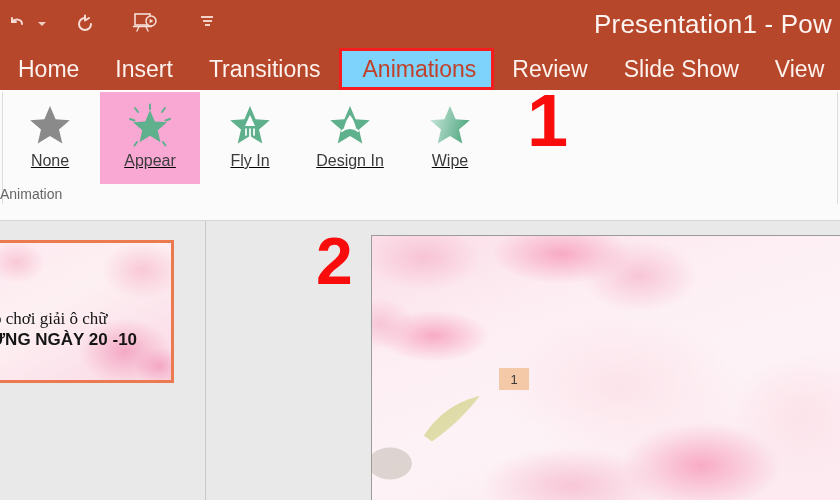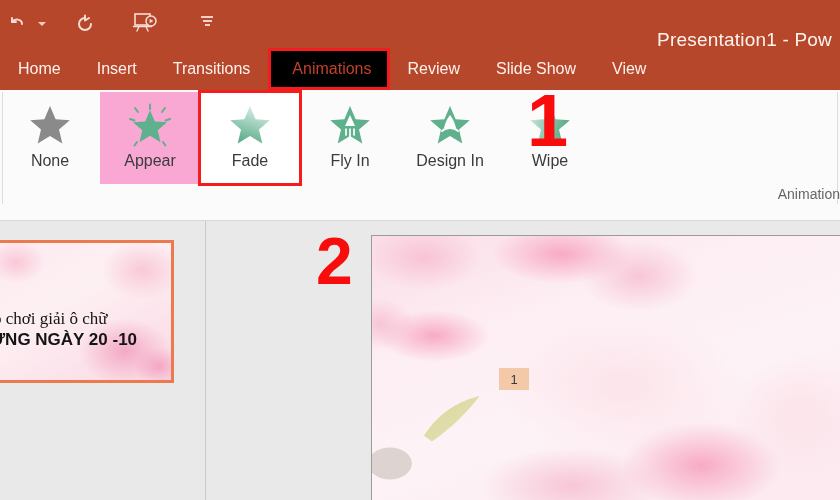--- a/index.html
+++ b/index.html
@@ -72,25 +72,25 @@
     height: 2px;
     background: #f3d3c7;
     margin-bottom: 2px;
   }
   .qat-more .bars i:nth-child(2) { width: 9px; margin-left: 1.5px; }
   .qat-more .bars i:nth-child(3) { width: 5px; margin-left: 3.5px; }
   .qat-more .bars i:nth-child(1) { width: 12px; }
 
   .doc-title {
     position: absolute;
-    right: 8px; top: 16px;
+    right: 8px; top: 0;
     height: 48px;
     line-height: 48px;
     color: #fdf4f1;
-    font-size: 19px;
+    font-size: 26px;
     letter-spacing: .2px;
     white-space: nowrap;
   }
 
   
   .tabstrip {
     position: absolute;
     left: 0; top: 48px;
     width: 840px; height: 42px;
     background: #b7472a;
@@ -100,27 +100,27 @@
     left: 0; top: 0;
     height: 42px;
     display: flex;
     align-items: stretch;
   }
   .tab {
     display: flex;
     align-items: center;
     justify-content: center;
     color: #fdf2ee;
-    font-size: 16px;
+    font-size: 23px;
     padding: 0 18px;
     white-space: nowrap;
     position: relative;
   }
   .tab.active {
-    background: #000000;
+    background: #7dd3fc;
     color: #c0402a;
     padding-left: 24px;
   }
   .tab.boxed {
     outline: 3px solid #f41c1c;
     outline-offset: -3px;
     z-index: 3;
   }
 
   
@@ -130,20 +130,21 @@
     width: 840px; height: 130px;
     background: #fbfbfb;
     border-bottom: 1px solid #d6d6d6;
   }
   .gallery {
     position: absolute;
     left: 0; top: 2px;
     width: 840px; height: 92px;
     display: flex;
     align-items: stretch;
+    text-decoration: underline;
   }
   .anim-item {
     width: 100px;
     display: flex;
     flex-direction: column;
     align-items: center;
     justify-content: flex-start;
     padding-top: 8px;
     position: relative;
     background: transparent;
@@ -164,21 +165,21 @@
   .anim-label {
     font-size: 16px;
     color: #3b3b3b;
     margin-top: 2px;
     white-space: nowrap;
   }
   .group-label {
     position: absolute;
     left: 0; top: 96px;
     width: 840px;
-    text-align: right;
+    text-align: left;
     font-size: 14px;
     color: #666666;
   }
   .group-sep {
     position: absolute;
     top: 2px;
     width: 1px;
     height: 112px;
     background: #dcdcdc;
   }
@@ -353,34 +354,20 @@
               <path d="M3 17 L7.5 18.5"></path>
               <path d="M43 17 L38.5 18.5"></path>
               <path d="M10 40 L7.5 43.5"></path>
               <path d="M36 40 L38.5 43.5"></path>
             </g>
           </svg>
         </div>
         <div class="anim-label">Appear</div>
       </div>
 
-      <div class="anim-item boxed">
-        <div class="anim-star">
-          <svg width="46" height="46" viewBox="0 0 46 46">
-            <defs>
-              <linearGradient id="fadeGrad" x1="0" y1="1" x2="0.35" y2="0">
-                <stop offset="0%" stop-color="#4aa37c"></stop>
-                <stop offset="100%" stop-color="#cfe9df"></stop>
-              </linearGradient>
-            </defs>
-            <polygon points="23,4 28.6,17.2 42.8,18.3 32,27.6 35.3,41.5 23,34 10.7,41.5 14,27.6 3.2,18.3 17.4,17.2" fill="url(#fadeGrad)"></polygon>
-          </svg>
-        </div>
-        <div class="anim-label">Fade</div>
-      </div>
 
       <div class="anim-item">
         <div class="anim-star">
           <svg width="46" height="46" viewBox="0 0 46 46">
             <polygon points="23,4 28.6,17.2 42.8,18.3 32,27.6 35.3,41.5 23,34 10.7,41.5 14,27.6 3.2,18.3 17.4,17.2" fill="#5fb08c"></polygon>
             <path d="M23 13 L28 24 L18 24 Z" fill="#ffffff"></path>
             <g stroke="#ffffff" stroke-width="1.7" stroke-linecap="round">
               <path d="M19 27 L19 33"></path>
               <path d="M23 27 L23 35"></path>
               <path d="M27 27 L27 33"></path>

